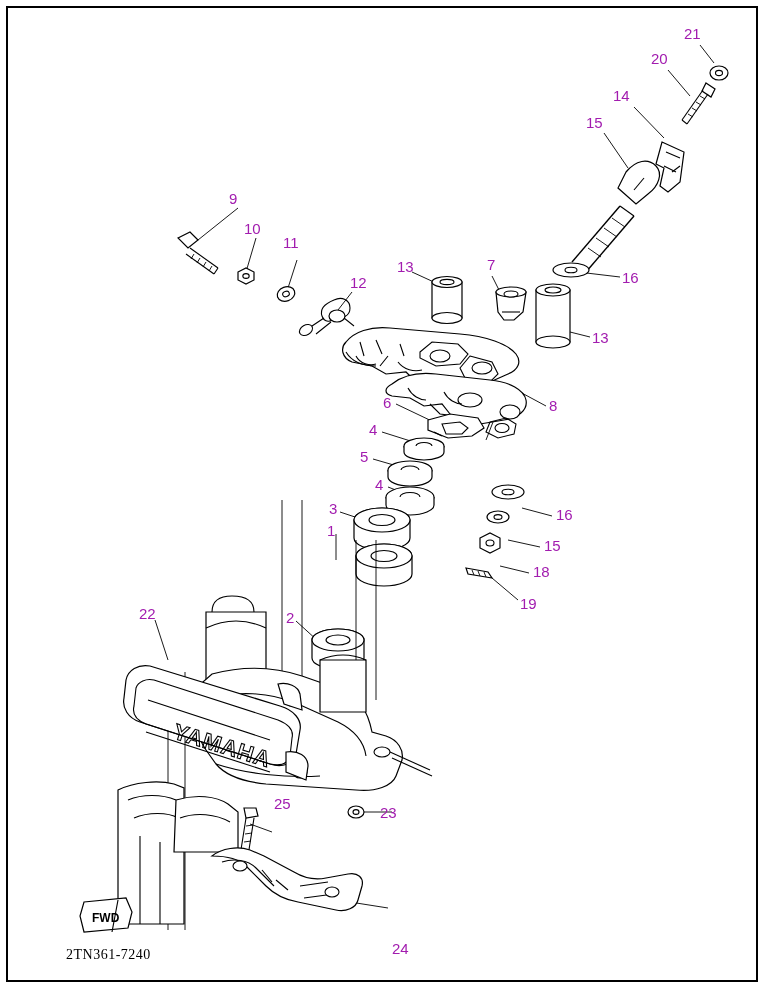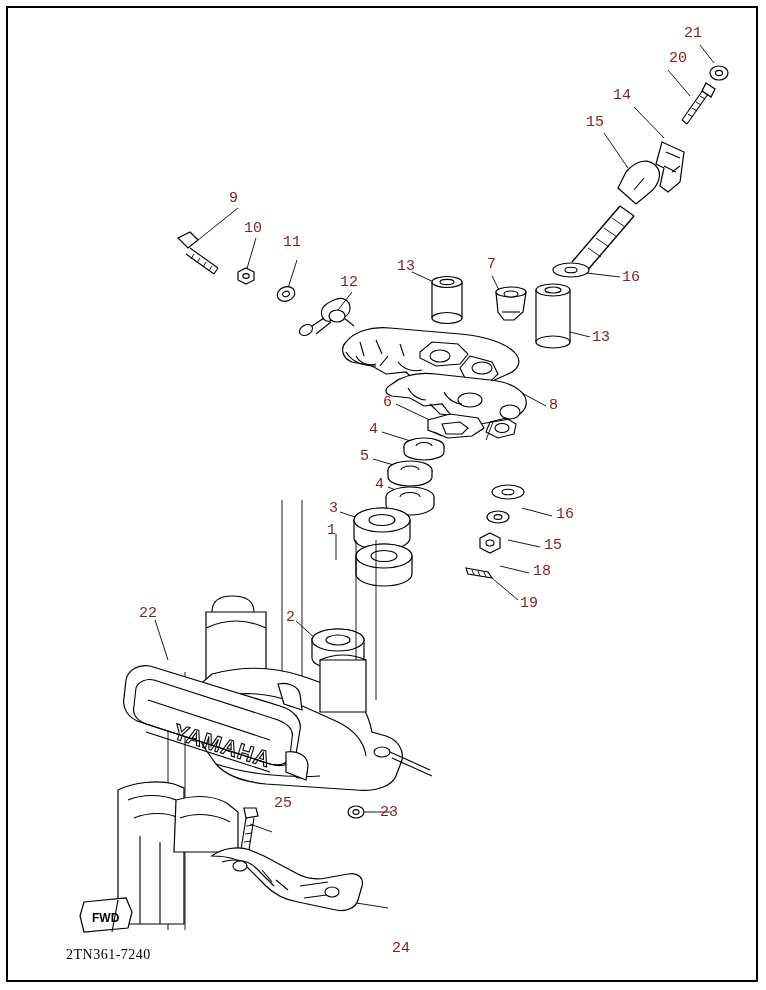--- a/index.html
+++ b/index.html
@@ -1,19 +1,19 @@
 <!DOCTYPE html>
 <html><head>
 <meta charset="utf-8">
 <style>
   html,body{margin:0;padding:0;background:#ffffff;}
   body{width:766px;height:990px;position:relative;font-family:"Liberation Sans",sans-serif;overflow:hidden;}
   #sheet{position:absolute;inset:0;}
   .frame{position:absolute;left:6px;top:6px;width:752px;height:976px;border:2px solid #000;box-sizing:border-box;}
-  .callout{position:absolute;font-family:Liberation Mono, monospace;font-size:15px;color:#7f1d1d;white-space:nowrap;text-align:right;}
+  .callout{position:absolute;font-family:Liberation Sans, sans-serif;font-size:15px;color:#a21caf;white-space:nowrap;text-align:right;}
   .partno{position:absolute;left:66px;top:947px;font-family:"Liberation Serif",serif;font-size:14px;letter-spacing:0.5px;color:#000;}
   svg{position:absolute;left:0;top:0;width:766px;height:990px;}
   .ln{stroke:#000;stroke-width:1.1;fill:none;}
   .ln2{stroke:#000;stroke-width:1.4;fill:none;}
   .thin{stroke:#000;stroke-width:0.9;fill:none;}
   .wht{fill:#ffffff;stroke:#000;stroke-width:1.2;}
   .wht2{fill:#ffffff;stroke:#000;stroke-width:1.1;}
   .nofill{fill:none;stroke:#000;stroke-width:1.1;}
   .yam{font-family:"Liberation Sans",sans-serif;font-weight:bold;}
 </style>
@@ -291,31 +291,31 @@
   <div class="callout" style="left:329px;top:500px">3</div>
   <div class="callout" style="left:369px;top:421px">4</div>
   <div class="callout" style="left:360px;top:448px">5</div>
   <div class="callout" style="left:375px;top:476px">4</div>
   <div class="callout" style="left:383px;top:394px">6</div>
   <div class="callout" style="left:487px;top:256px">7</div>
   <div class="callout" style="left:549px;top:397px">8</div>
   <div class="callout" style="left:229px;top:190px">9</div>
   <div class="callout" style="left:244px;top:220px">10</div>
   <div class="callout" style="left:283px;top:234px">11</div>
-  <div class="callout" style="left:340px;top:274px">12</div>
+  <div class="callout" style="left:350px;top:274px">12</div>
   <div class="callout" style="left:397px;top:258px">13</div>
   <div class="callout" style="left:592px;top:329px">13</div>
   <div class="callout" style="left:613px;top:87px">14</div>
   <div class="callout" style="left:586px;top:114px">15</div>
   <div class="callout" style="left:622px;top:269px">16</div>
   <div class="callout" style="left:556px;top:506px">16</div>
   <div class="callout" style="left:544px;top:537px">15</div>
   <div class="callout" style="left:533px;top:563px">18</div>
   <div class="callout" style="left:520px;top:595px">19</div>
-  <div class="callout" style="left:669px;top:50px">20</div>
+  <div class="callout" style="left:651px;top:50px">20</div>
   <div class="callout" style="left:684px;top:25px">21</div>
   <div class="callout" style="left:139px;top:605px">22</div>
   <div class="callout" style="left:380px;top:804px">23</div>
   <div class="callout" style="left:392px;top:940px">24</div>
   <div class="callout" style="left:274px;top:795px">25</div>
 
   <div class="partno">2TN361-7240</div>
 </div>
 
 </body></html>

